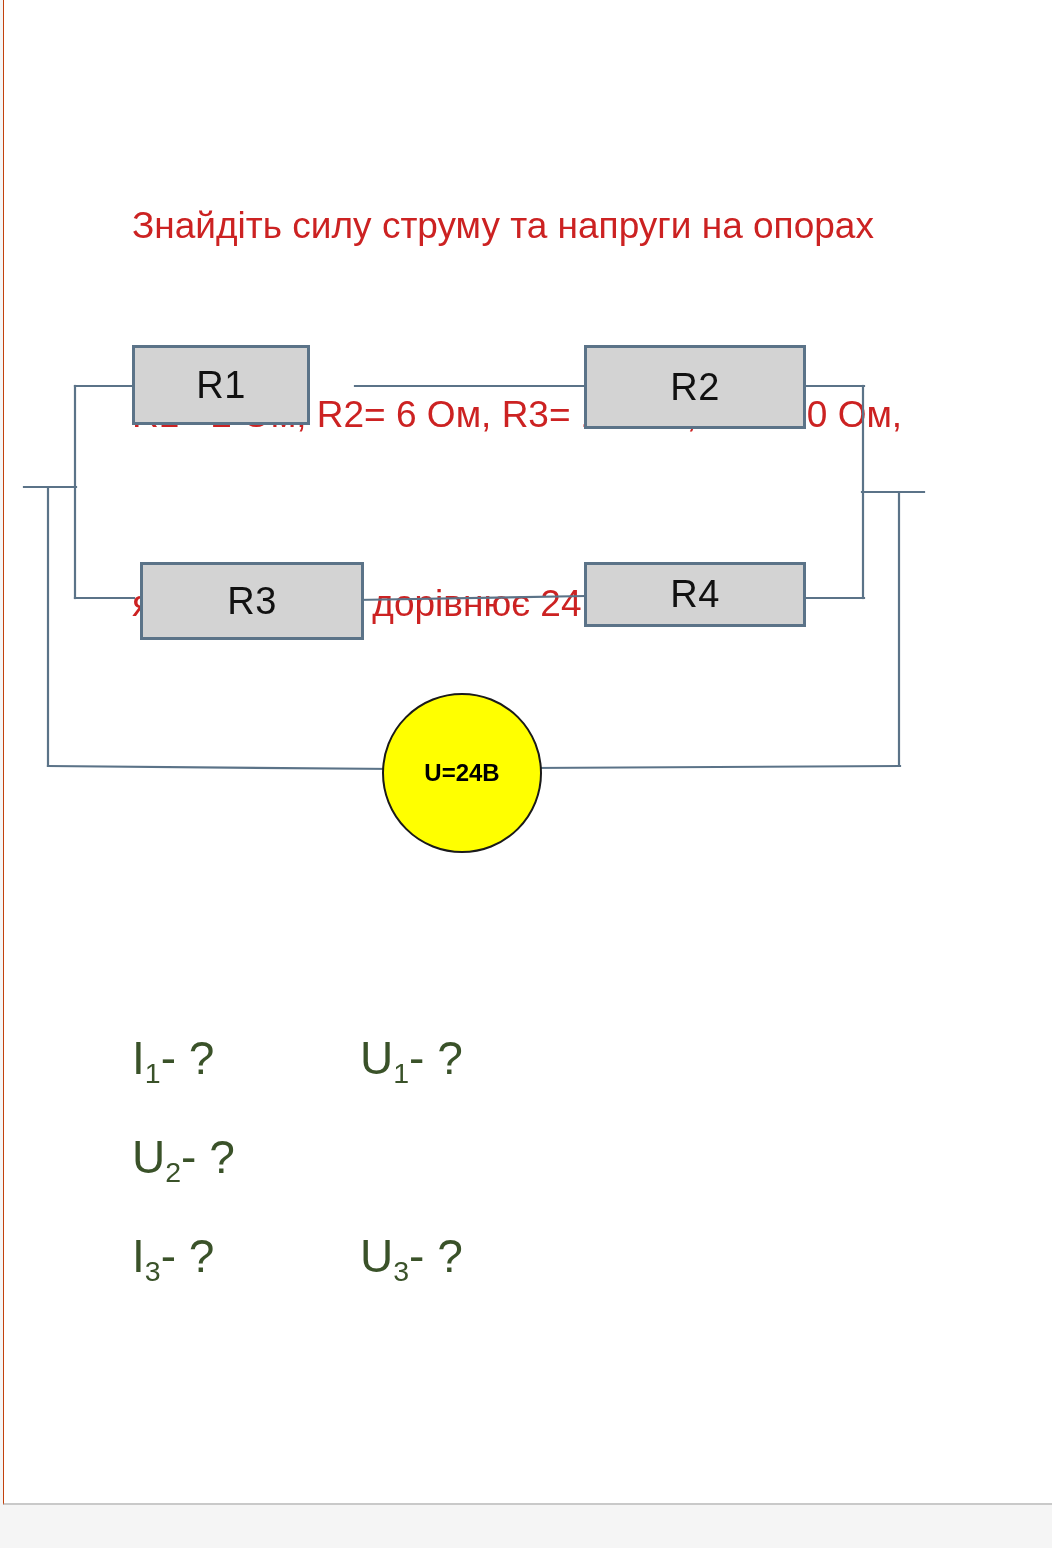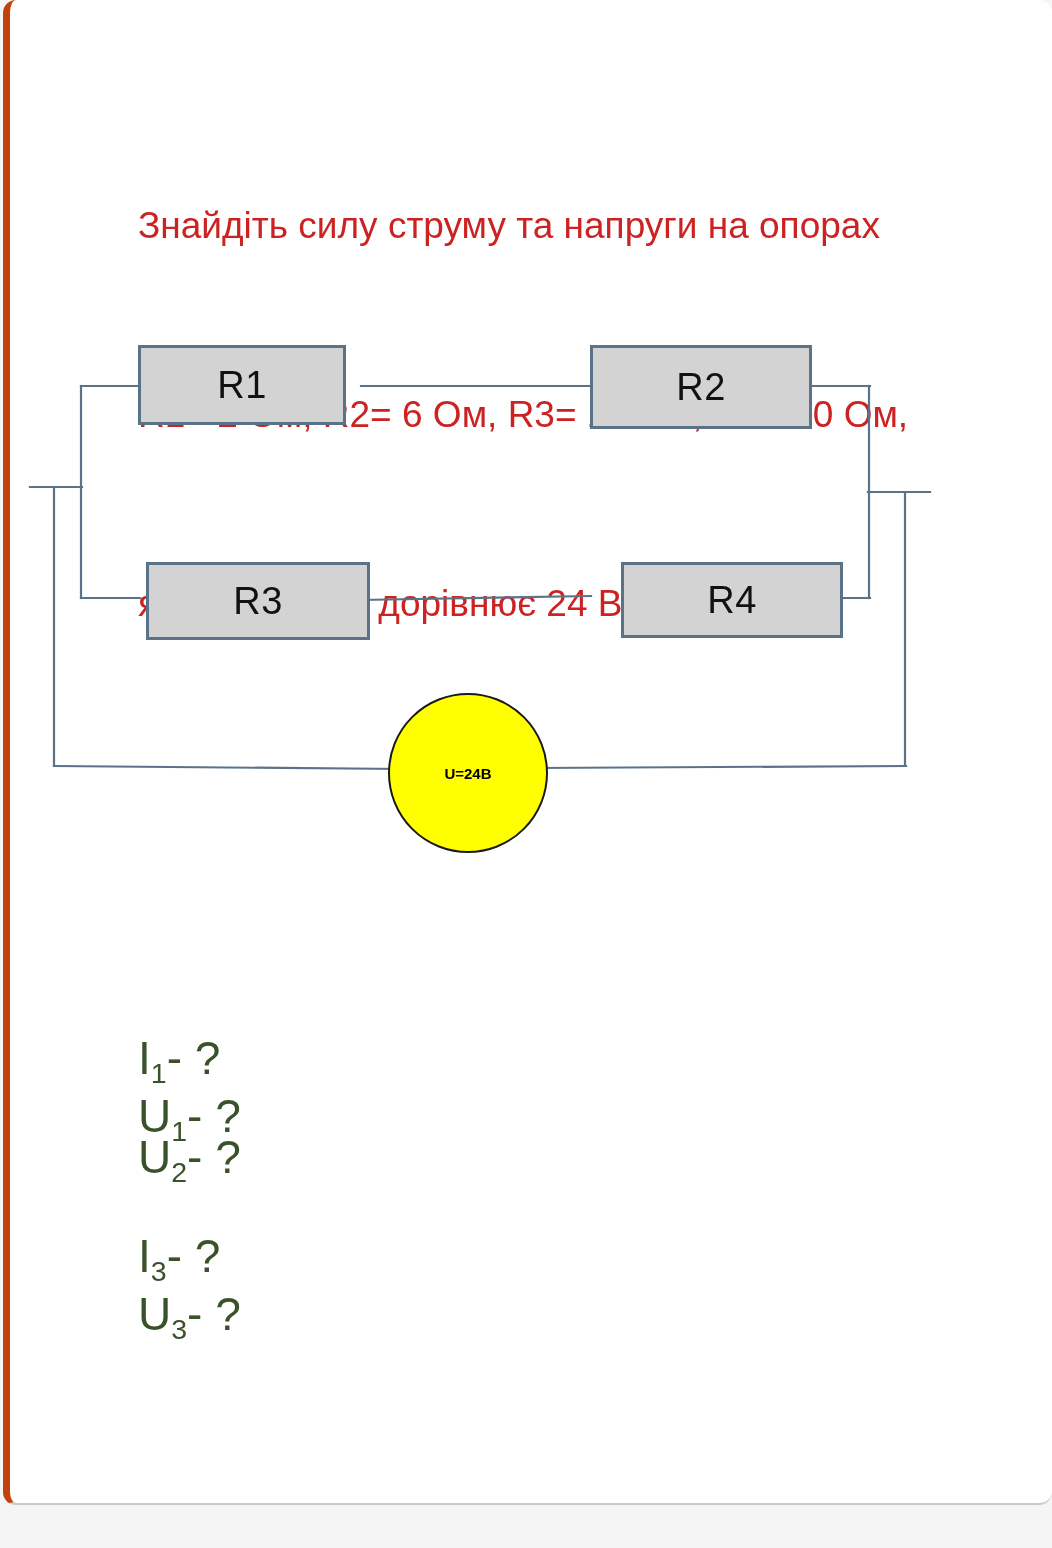--- a/index.html
+++ b/index.html
@@ -20,24 +20,23 @@
     height: 1548px;
     background: #f5f5f5;
   }
   #card {
     position: absolute;
     left: 3px;
     top: 0;
     width: 1049px;
     height: 1505px;
     background: #ffffff;
-    border-left: 7px solid #c2410c;
+    border-left: 1px solid #c2410c;
     border-bottom: 2px solid #c9c9c9;
     box-sizing: border-box;
-    border-radius: 13px;
   }
 
   
   #problem {
     position: absolute;
     left: 128px;
     top: 68px;
     width: 880px;
     color: #cc2222;
     font-size: 37px;
@@ -63,56 +62,55 @@
     border: 3px solid #5b7388;
     box-sizing: border-box;
     display: flex;
     align-items: center;
     justify-content: center;
     color: #111111;
     font-size: 38px;
     font-weight: 400;
     letter-spacing: 0.5px;
   }
-  #r1 { left: 128px; top: 25px;  width: 208px; height: 80px; }
+  #r1 { left: 128px; top: 25px;  width: 178px; height: 80px; }
   #r2 { left: 580px; top: 25px;  width: 222px; height: 84px; }
   #r3 { left: 128px; top: 242px; width: 224px; height: 78px; margin-left: 8px; }
-  #r4 { left: 580px; top: 242px; width: 222px; height: 76px; margin-left: 31px; }
+  #r4 { left: 580px; top: 242px; width: 222px; height: 65px; }
 
   #source {
     position: absolute;
     left: 378px;
     top: 373px;
     width: 160px;
     height: 160px;
     border-radius: 50%;
     background: #ffff00;
     border: 2px solid #1a1a1a;
     box-sizing: border-box;
     display: flex;
     align-items: center;
     justify-content: center;
     color: #000000;
-    font-size: 15px;
+    font-size: 24px;
     font-weight: bold;
   }
 
   
   #answers {
     position: absolute;
     left: 128px;
     top: 1032px;
     width: 500px;
     color: #3a5229;
   }
   .arow {
     height: 99px;
     display: flex;
     align-items: flex-start;
-    flex-direction: column;
   }
   .acell {
     font-size: 46px;
     line-height: 52px;
     font-weight: 400;
     white-space: pre;
   }
   .acell.left  { width: 228px; }
   .acell sub {
     font-size: 0.62em;

